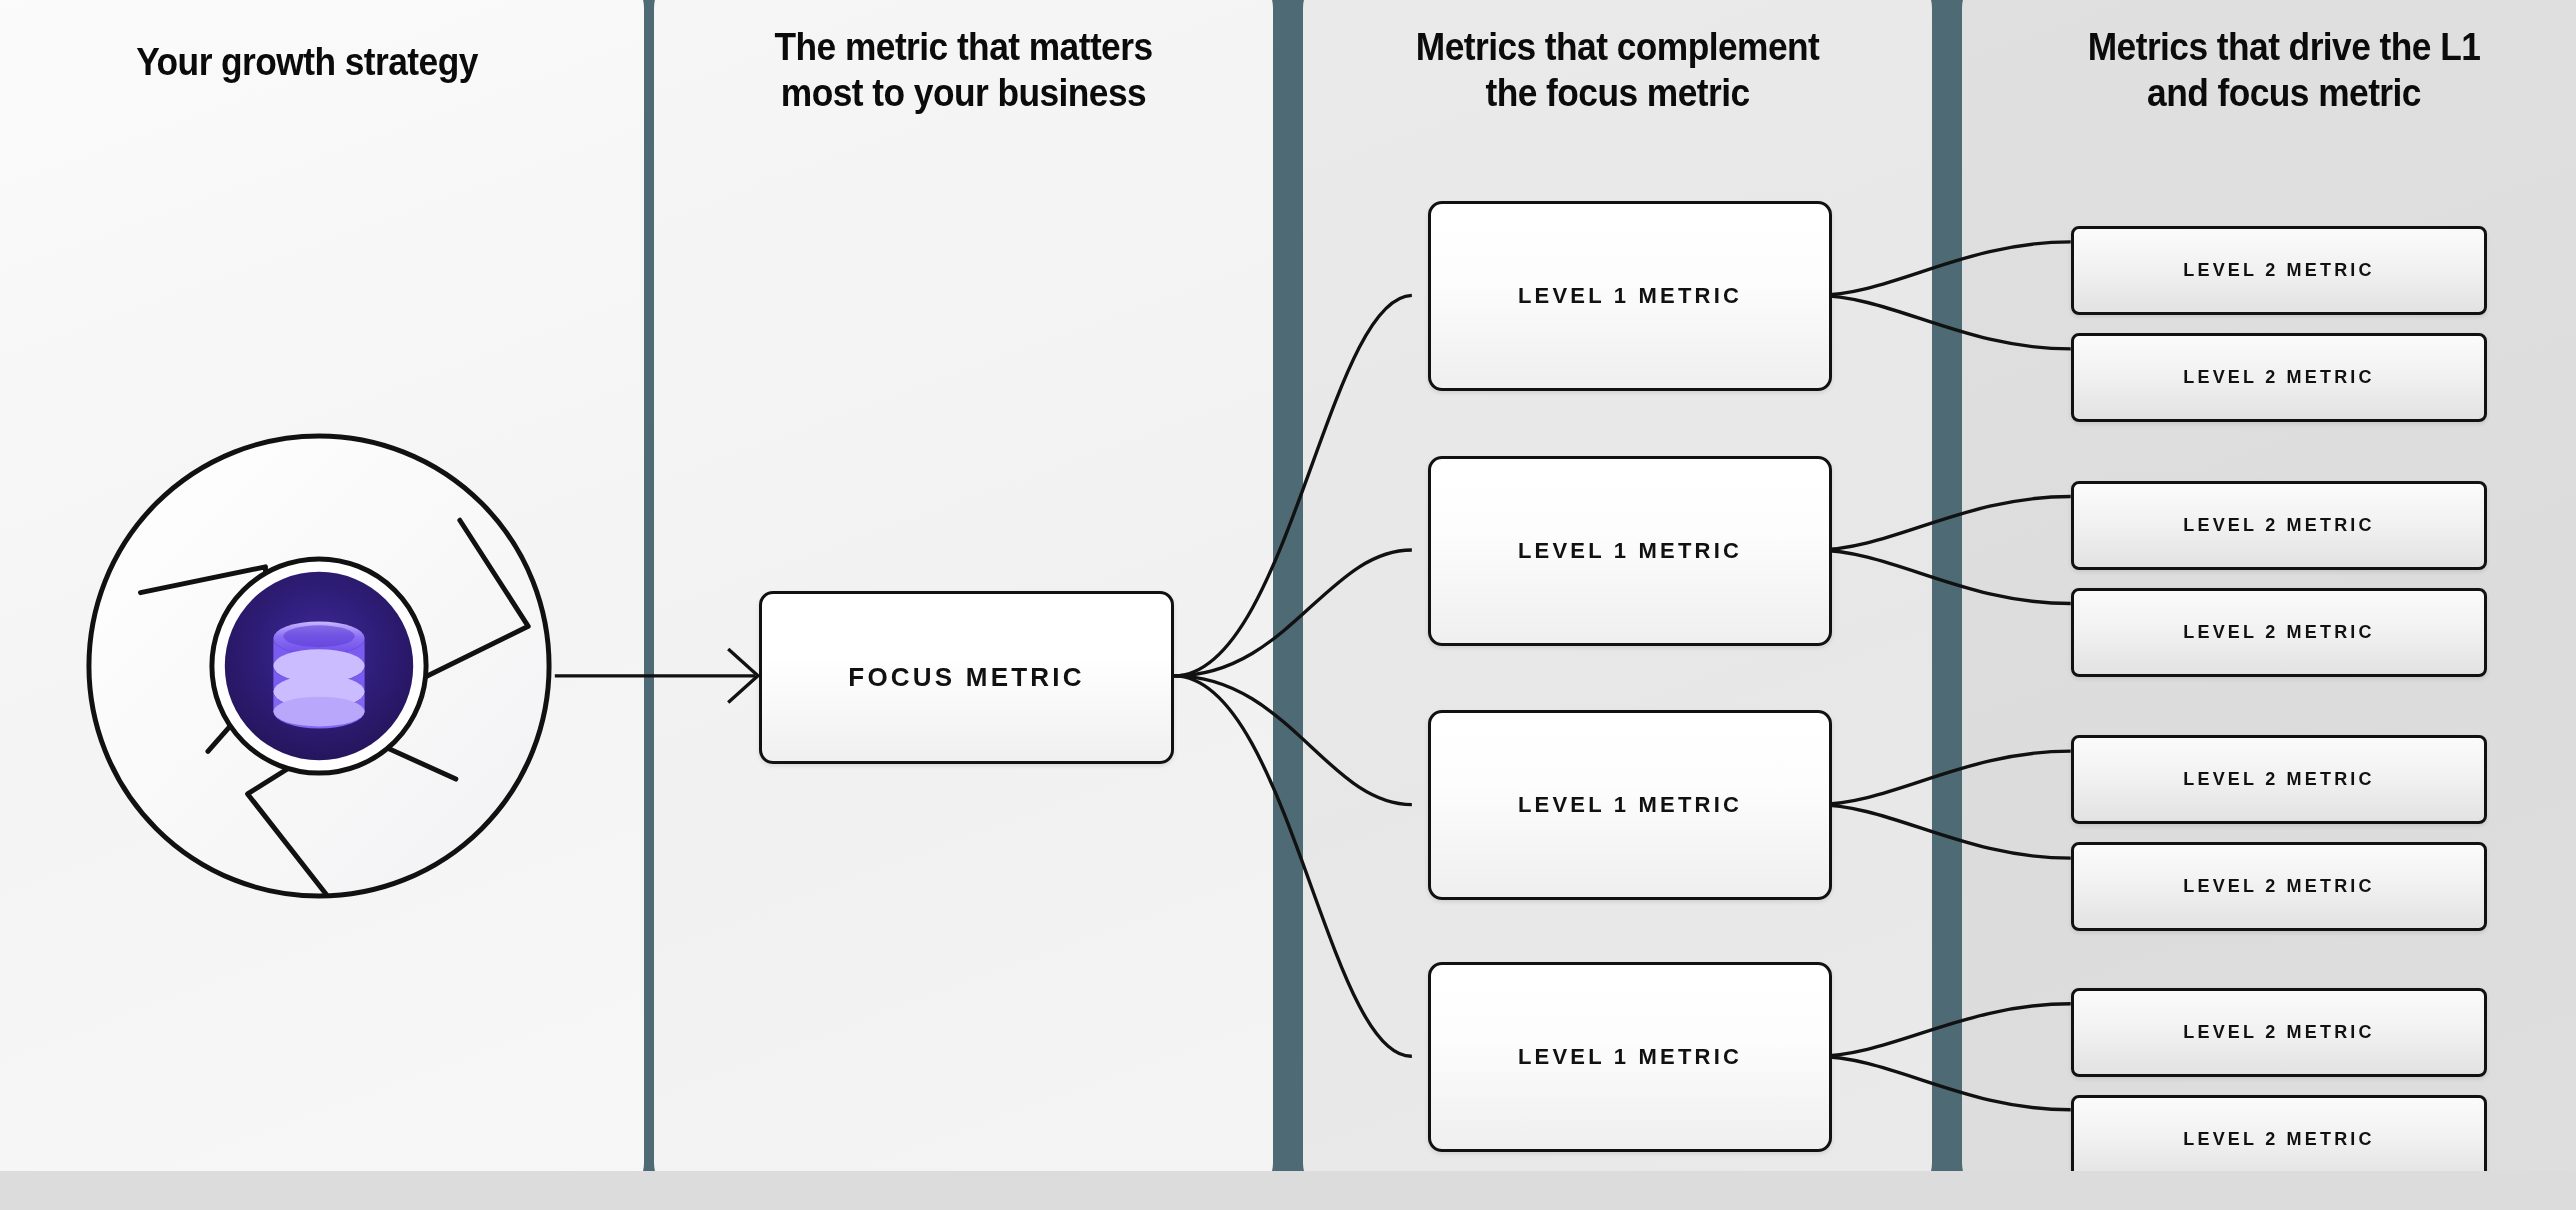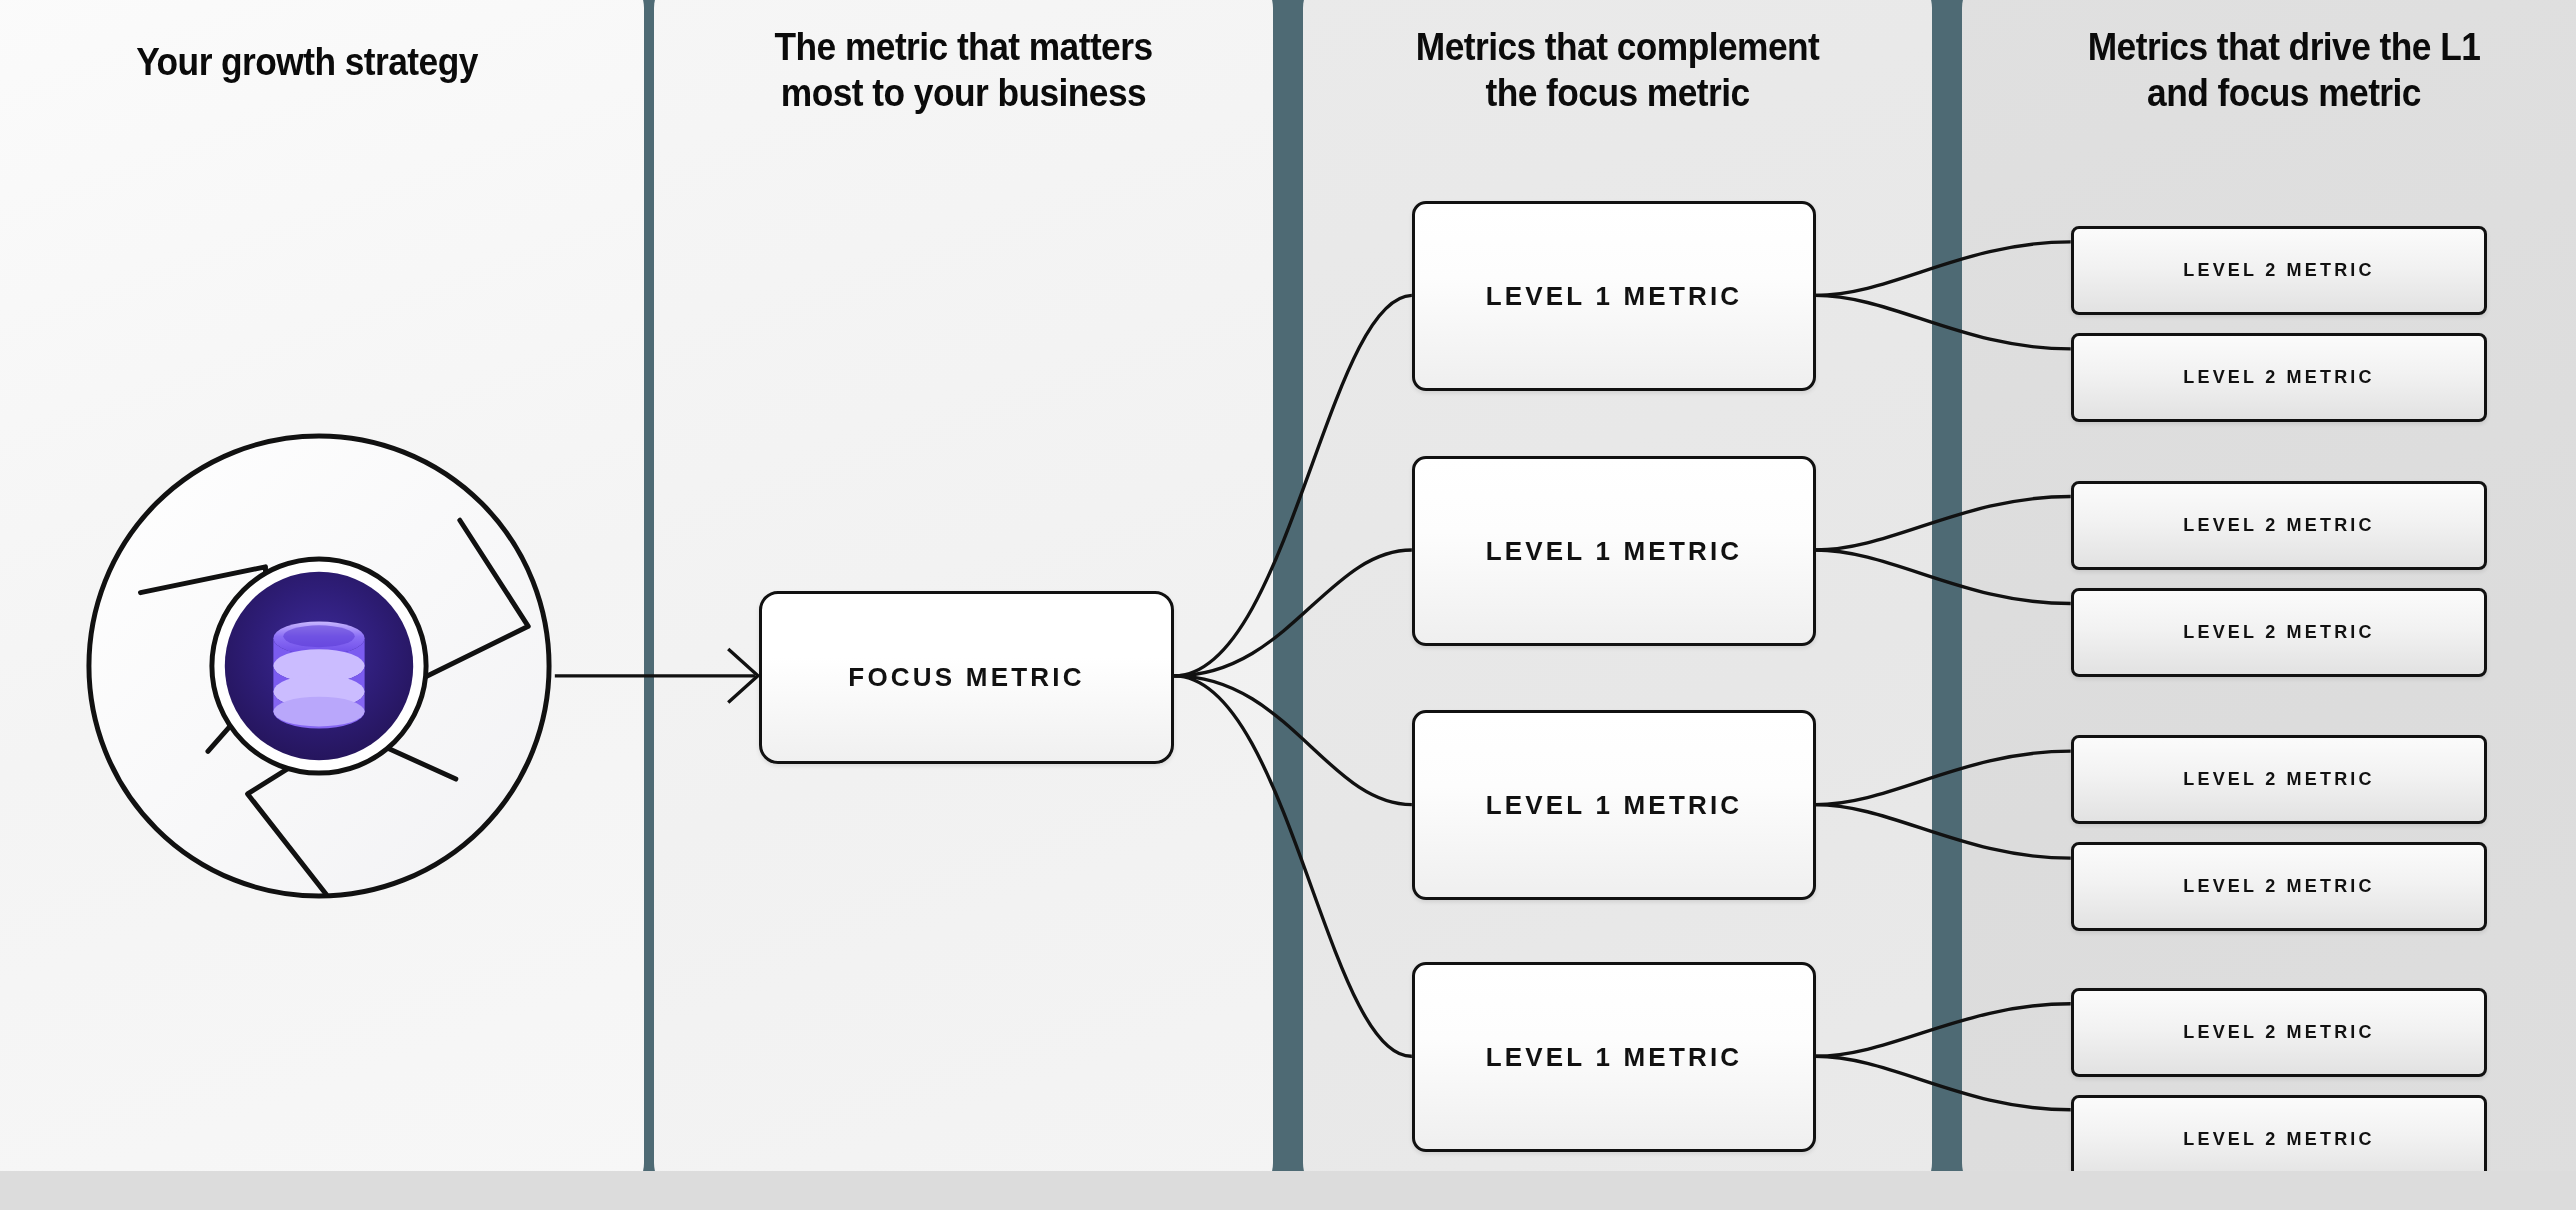--- a/index.html
+++ b/index.html
@@ -77,22 +77,23 @@
     letter-spacing: 3.2px;
     z-index: 6;
   }
   .node-focus {
     background: linear-gradient(180deg, #ffffff 0%, #ffffff 38%, #f0f0f0 100%);
     font-size: 26px;
     box-shadow: 0 2px 4px rgba(0,0,0,0.10);
   }
   .node-l1 {
     background: linear-gradient(180deg, #ffffff 0%, #fdfdfd 40%, #efefef 100%);
-    font-size: 26px;
+    font-size: 22px;
     box-shadow: 0 2px 4px rgba(0,0,0,0.10);
+    margin-left: 16px;
   }
   .node-l2 {
     background: linear-gradient(180deg, #fbfbfb 0%, #f2f2f2 45%, #e2e2e2 100%);
     font-size: 18px;
     border-radius: 8px;
     box-shadow: 0 2px 4px rgba(0,0,0,0.10);
     margin-top: 29px;
   }
 
   
@@ -209,21 +210,21 @@
       <path d="M194,212 L194,240 A46,17 0 0 0 286,240 L286,212 A46,17 0 0 1 194,212 Z" fill="#7b5cf0"></path>
       <ellipse cx="240" cy="240" rx="46" ry="17" fill="#cbbcff"></ellipse>
       <path d="M194,240 L194,266 A46,17 0 0 0 286,266 L286,240 A46,17 0 0 1 194,240 Z" fill="#7b5cf0"></path>
       <ellipse cx="240" cy="266" rx="46" ry="17" fill="#cbbcff"></ellipse>
       <path d="M194,266 L194,286 A46,17 0 0 0 286,286 L286,266 A46,17 0 0 1 194,266 Z" fill="#8566f2"></path>
       <ellipse cx="240" cy="286" rx="46" ry="15" fill="#b9a7fb"></ellipse>
       <ellipse cx="240" cy="210" rx="36" ry="11" fill="#5a3ad4" opacity="0.55"></ellipse>
     </g>
   </svg>
 
-  <div class="node node-focus" style="left:759px; top:591px; width:415px; height:173px;border-radius:19px;">FOCUS METRIC</div>
+  <div class="node node-focus" style="left:759px; top:591px; width:415px; height:173px;">FOCUS METRIC</div>
 
   <div class="node node-l1" style="left:1412px; top:201px; width:404px; height:190px;">LEVEL 1 METRIC</div>
   <div class="node node-l1" style="left:1412px; top:456px; width:404px; height:190px;">LEVEL 1 METRIC</div>
   <div class="node node-l1" style="left:1412px; top:710px; width:404px; height:190px;">LEVEL 1 METRIC</div>
   <div class="node node-l1" style="left:1412px; top:962px; width:404px; height:190px;">LEVEL 1 METRIC</div>
 
   <div class="node node-l2" style="left:2071px; top:197px; width:416px; height:89px;">LEVEL 2 METRIC</div>
   <div class="node node-l2" style="left:2071px; top:304px; width:416px; height:89px;">LEVEL 2 METRIC</div>
   <div class="node node-l2" style="left:2071px; top:452px; width:416px; height:89px;">LEVEL 2 METRIC</div>
   <div class="node node-l2" style="left:2071px; top:559px; width:416px; height:89px;">LEVEL 2 METRIC</div>

